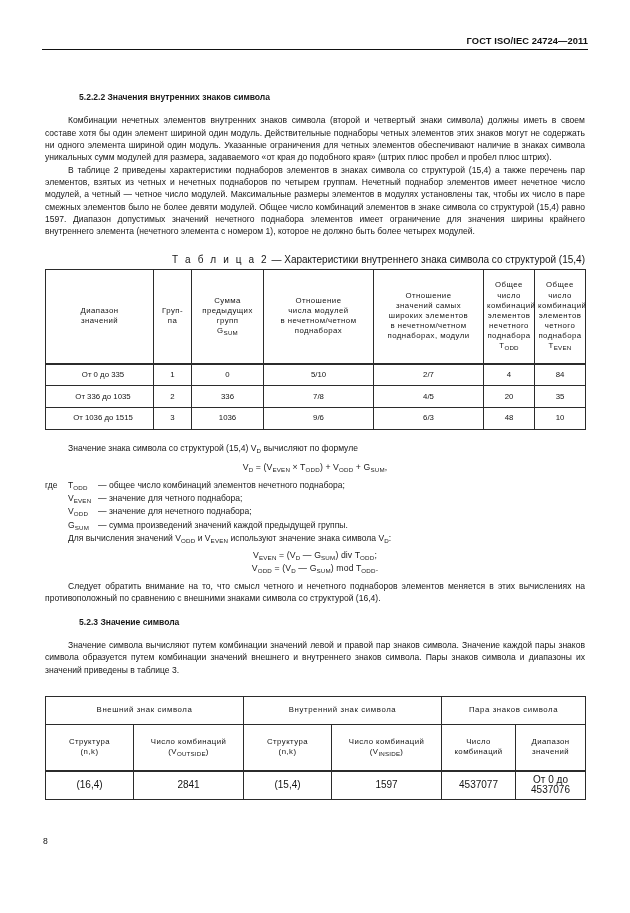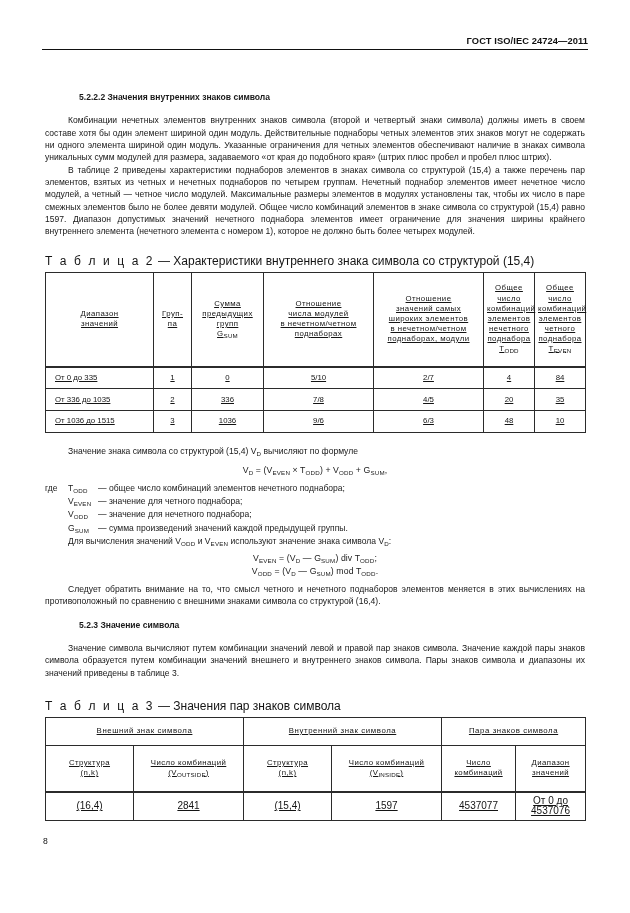--- a/index.html
+++ b/index.html
@@ -70,24 +70,25 @@
   sub {
     font-size: 6.2px;
     vertical-align: baseline;
     position: relative;
     top: 2.1px;
     letter-spacing: .2px;
   }
 
   
   .tbl-caption {
-    font-size: 12px;
+    font-size: 10px;
     margin: 0 0 4px 0;
     color: #141414;
     white-space: nowrap;
+    text-align: right;
   }
   .tbl-caption .sp {
     letter-spacing: 2.1px;
   }
 
   
   table.gost {
     border-collapse: collapse;
     width: 540px;
     table-layout: fixed;
@@ -95,35 +96,34 @@
     color: #141414;
   }
   table.gost th,
   table.gost td {
     border: 0.9px solid #2b2b2b;
     text-align: center;
     vertical-align: middle;
     padding: 2px 2px;
     font-weight: normal;
     line-height: 10.1px;
-    text-decoration: underline;
   }
   table.gost thead th {
     letter-spacing: .45px;
     padding: 4px 3px 5px 3px;
   }
   table.gost thead tr:last-child th,
   table.gost thead th.head-bottom {
     border-bottom-width: 2.1px;
   }
   table.gost tbody tr:last-child td {
     border-bottom-width: 1.6px;
   }
   table.gost td.left {
-    text-align: left;
+    text-align: center;
     padding-left: 9px;
   }
 
   
   #table2-wrap { margin-top: 0; }
   #table2 col.c0 { width: 108px; }
   #table2 col.c1 { width: 38px; }
   #table2 col.c2 { width: 72px; }
   #table2 col.c3 { width: 110px; }
   #table2 col.c4 { width: 110px; }
@@ -321,24 +321,20 @@
       <span class="ln"><span>V</span><sub>ODD</sub><span> = (V</span><sub>D</sub><span> — G</span><sub>SUM</sub><span>) mod T</span><sub>ODD</sub><span>.</span></span>
     </div>
 
     <p class="para">Следует обратить внимание на то, что смысл четного и нечетного поднаборов элементов меняется в этих вычислениях на противоположный по сравнению с внешними знаками символа со структурой (16,4).</p>
 
     <div class="clause-head">5.2.3 Значение символа</div>
     <p class="para">Значение символа вычисляют путем комбинации значений левой и правой пар знаков символа. Значение каждой пары знаков символа образуется путем комбинации значений внешнего и внутреннего знаков символа. Пары знаков символа и диапазоны их значений приведены в таблице 3.</p>
 
     <div class="gap-20"></div>
 
-    <div class="tbl-caption">
-      <span class="sp">Т а б л и ц а  3</span>
-      <span>— Значения пар знаков символа</span>
-    </div>
 
     <table class="gost" id="table3">
       <colgroup>
         <col class="d0">
           <col class="d1">
           <col class="d2">
           <col class="d3">
           <col class="d4">
           <col class="d5">
       </colgroup>

